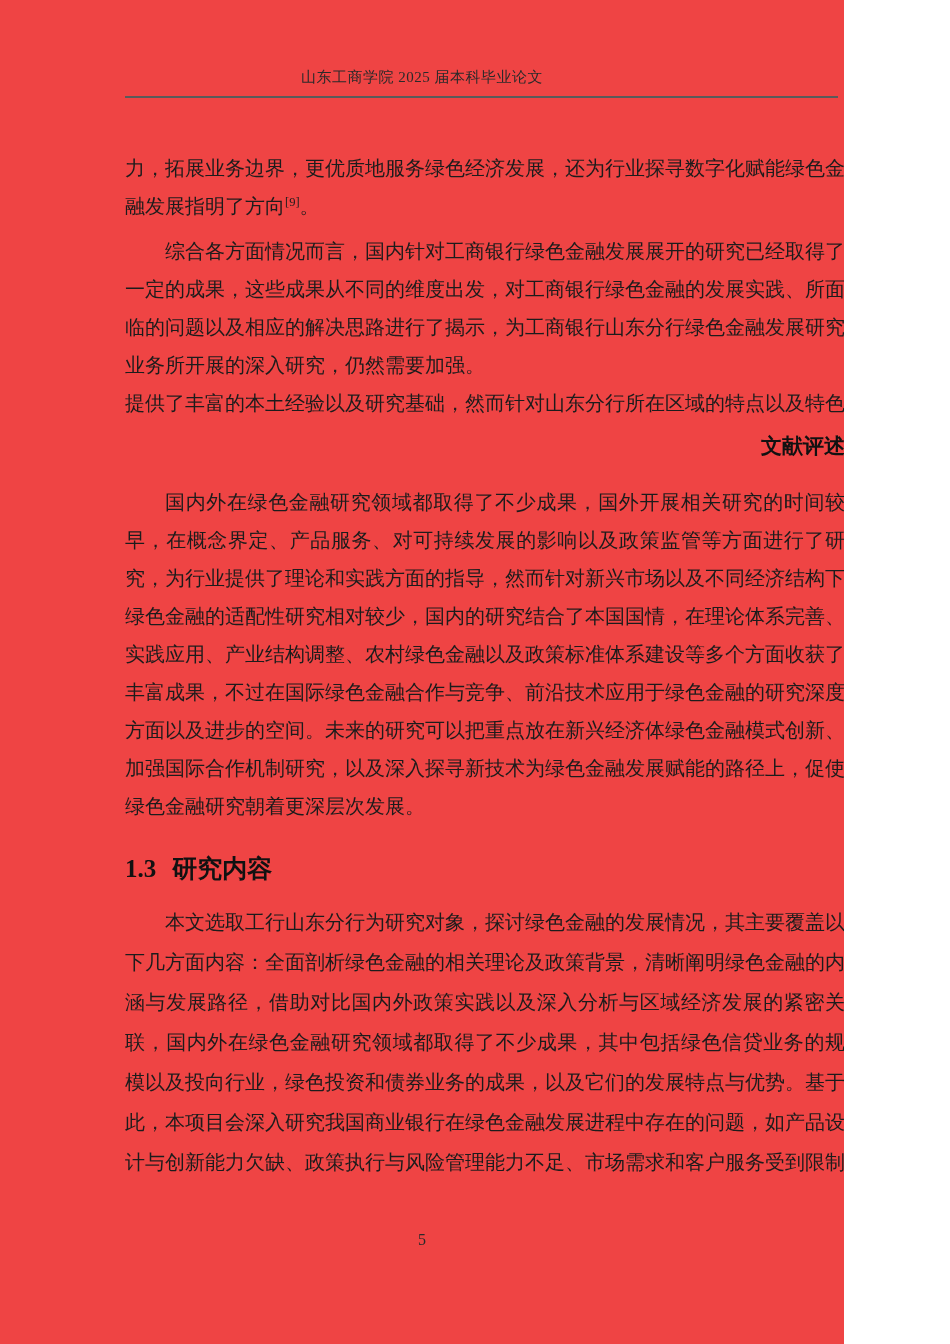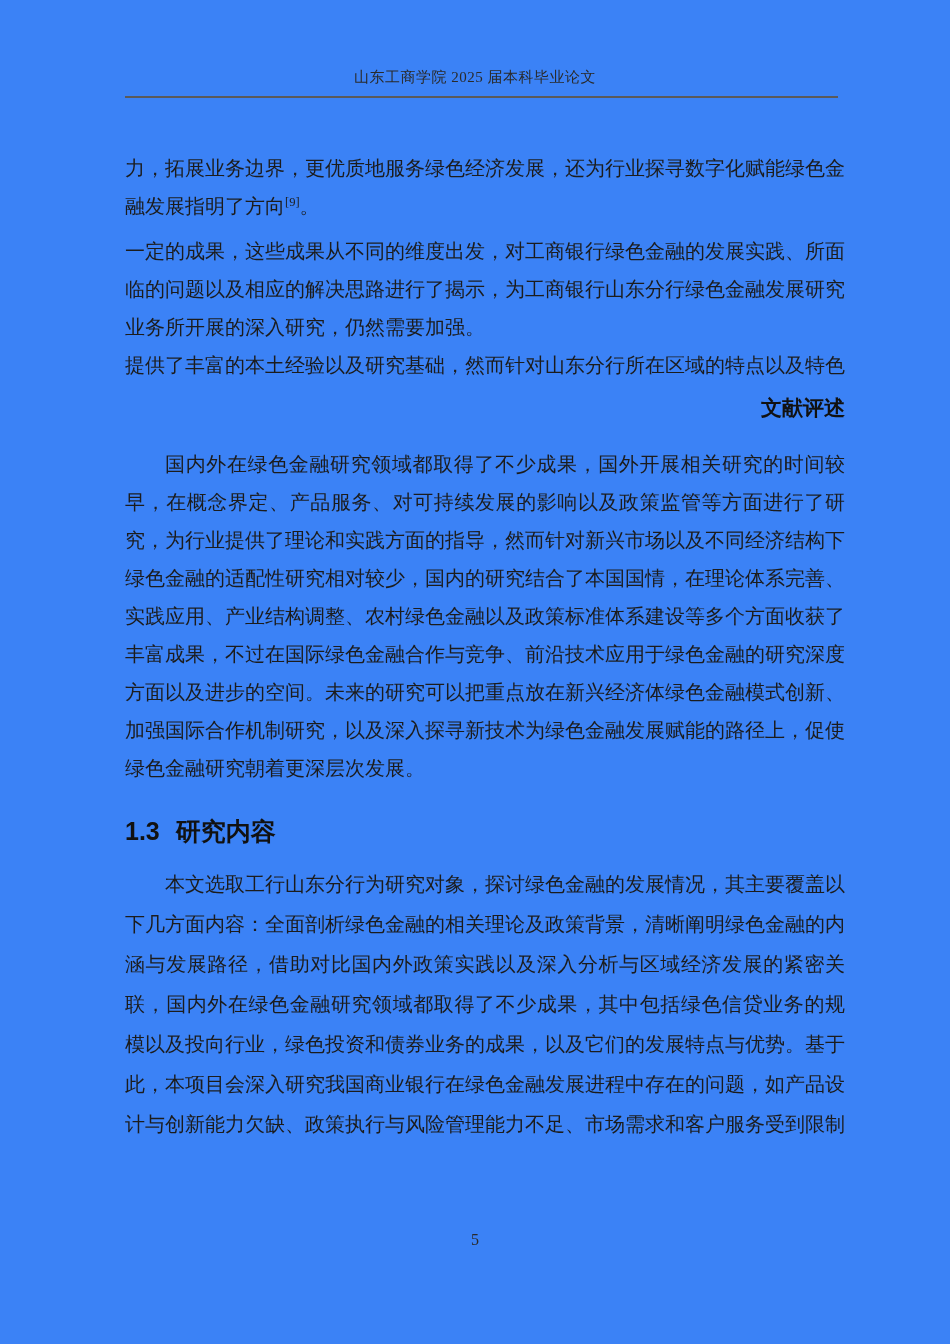--- a/index.html
+++ b/index.html
@@ -2,23 +2,23 @@
 <html><head>
 <meta charset="utf-8">
 <style>
   html, body {
     margin: 0;
     padding: 0;
     background: #ffffff;
   }
   .page {
     position: relative;
-    width: 950px;
+    width: 844px;
     height: 1344px;
-    background: #3b82f6;
+    background: #ef4444;
     overflow: hidden;
     font-family: "Liberation Serif", "DejaVu Serif", serif;
     color: #1c1c1c;
   }
   
   .head-title {
     position: absolute;
     top: 68px;
     left: 0;
     width: 100%;
@@ -75,21 +75,21 @@
     margin-left: 12px;
   }
   .h-main {
     margin-top: 22px;
     height: 44px;
     line-height: 44px;
     font-size: 25px;
     font-weight: bold;
     color: #111;
   }
-  .h-main .h-num { font-family: Liberation Sans, sans-serif; }
+  .h-main .h-num { font-family: Liberation Serif, serif; }
   .h-main .h-cn { margin-left: 16px; }
   sup.ref {
     font-size: 12.5px;
     line-height: 0;
     vertical-align: 7px;
   }
   .footer {
     position: absolute;
     top: 1231px;
     left: 0;
@@ -108,20 +108,21 @@
   <div class="head-rule"></div>
 
   <main class="content">
 
     <div class="para">
       <div class="line">力，拓展业务边界，更优质地服务绿色经济发展，还为行业探寻数字化赋能绿色金</div>
       <div class="line last"><span>融发展指明了方向</span><sup class="ref">[9]</sup><span>。</span></div>
     </div>
 
     <div class="para p2">
+      <div class="line ind">综合各方面情况而言，国内针对工商银行绿色金融发展展开的研究已经取得了</div>
       <div class="line">一定的成果，这些成果从不同的维度出发，对工商银行绿色金融的发展实践、所面</div>
       <div class="line">临的问题以及相应的解决思路进行了揭示，为工商银行山东分行绿色金融发展研究</div>
       <div class="line last">业务所开展的深入研究，仍然需要加强。</div>
       <div class="line">提供了丰富的本土经验以及研究基础，然而针对山东分行所在区域的特点以及特色</div>
     </div>
 
     <div class="h-sub">
       <span class="h-num"></span><span class="h-cn">文献评述</span>
     </div>
 

